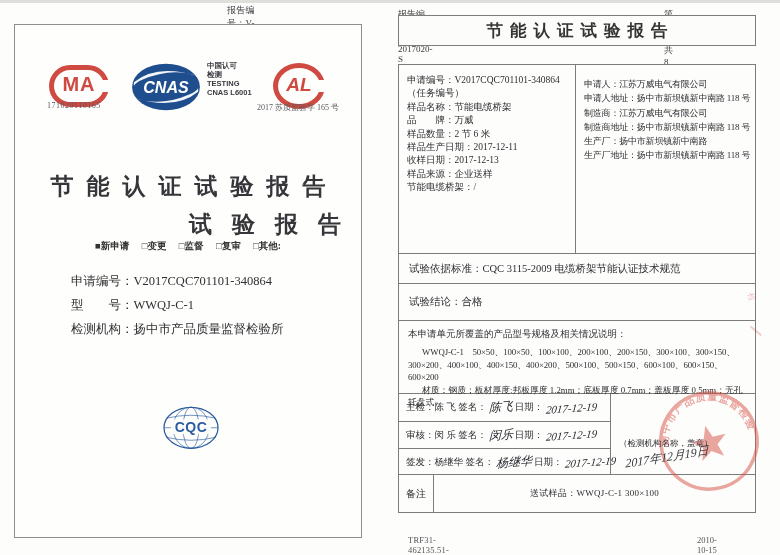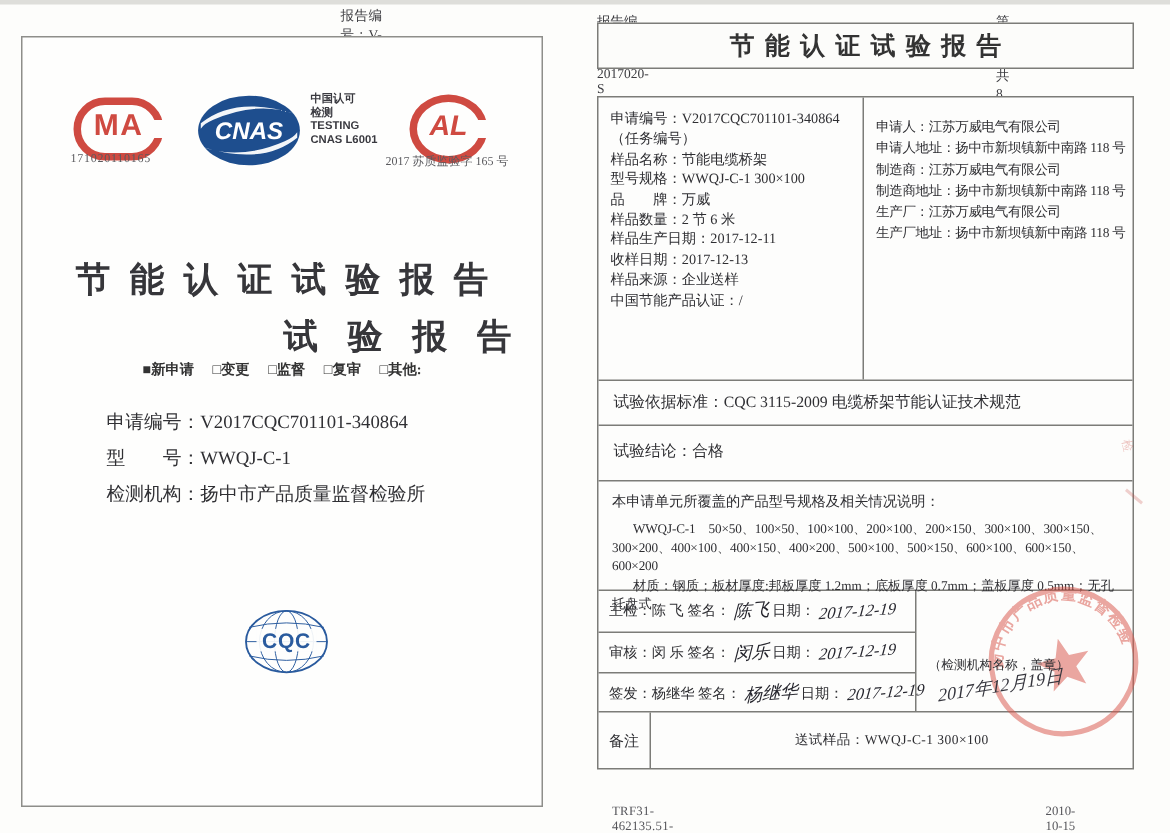--- a/index.html
+++ b/index.html
@@ -144,34 +144,33 @@
 
   <div class="rep-titlebox">节能认证试验报告</div>
 
   <div class="rep-table">
 
     <div class="rowA">
       <div class="cellL">
         <div class="ln">申请编号：V2017CQC701101-340864</div>
         <div class="ln">（任务编号）</div>
         <div class="ln">样品名称：节能电缆桥架</div>
-        <div class="ln">型号规格：WWQJ-C-1 300×100</div>
         <div class="ln">品　　牌：万威</div>
         <div class="ln">样品数量：2 节 6 米</div>
         <div class="ln">样品生产日期：2017-12-11</div>
         <div class="ln">收样日期：2017-12-13</div>
         <div class="ln">样品来源：企业送样</div>
-        <div class="ln">中国节能产品认证：/</div>
+        <div class="ln">节能电缆桥架：/</div>
       </div>
       <div class="cellR">
         <div class="ln">申请人：江苏万威电气有限公司</div>
         <div class="ln">申请人地址：扬中市新坝镇新中南路 118 号</div>
         <div class="ln">制造商：江苏万威电气有限公司</div>
         <div class="ln">制造商地址：扬中市新坝镇新中南路 118 号</div>
-        <div class="ln">生产厂：江苏万威电气有限公司</div>
+        <div class="ln">生产厂：扬中市新坝镇新中南路</div>
         <div class="ln">生产厂地址：扬中市新坝镇新中南路 118 号</div>
       </div>
     </div>
 
     <div class="rowB">试验依据标准：CQC 3115-2009 电缆桥架节能认证技术规范</div>
 
     <div class="rowC">试验结论：合格</div>
 
     <div class="rowD">
       <div class="cov-title">本申请单元所覆盖的产品型号规格及相关情况说明：</div>

